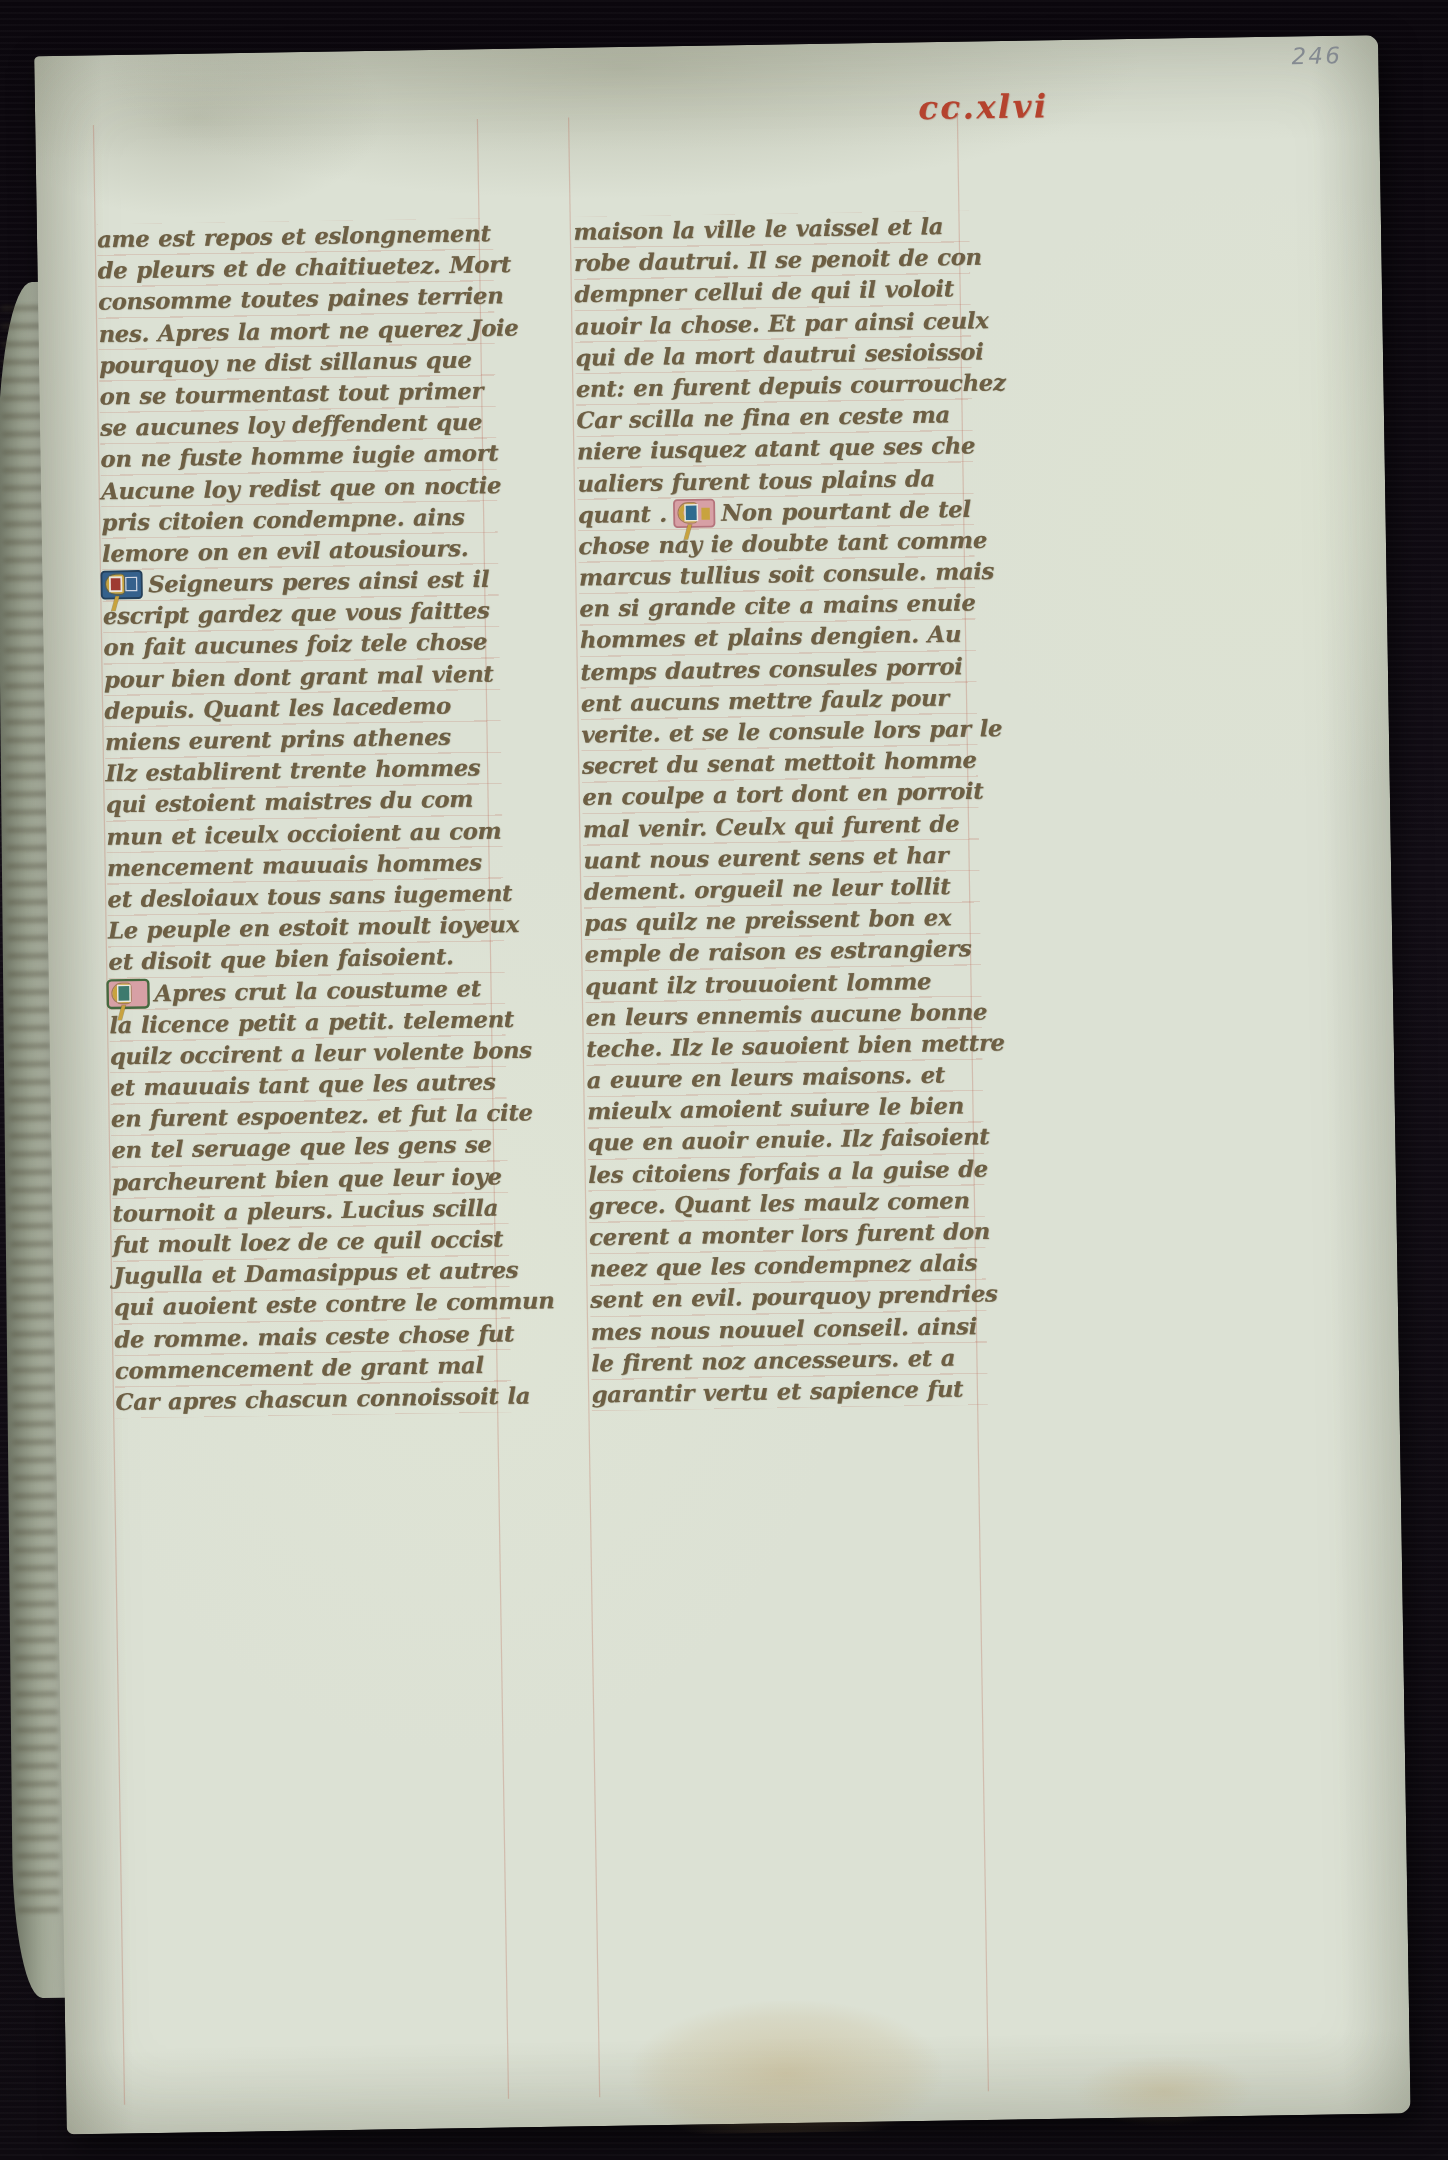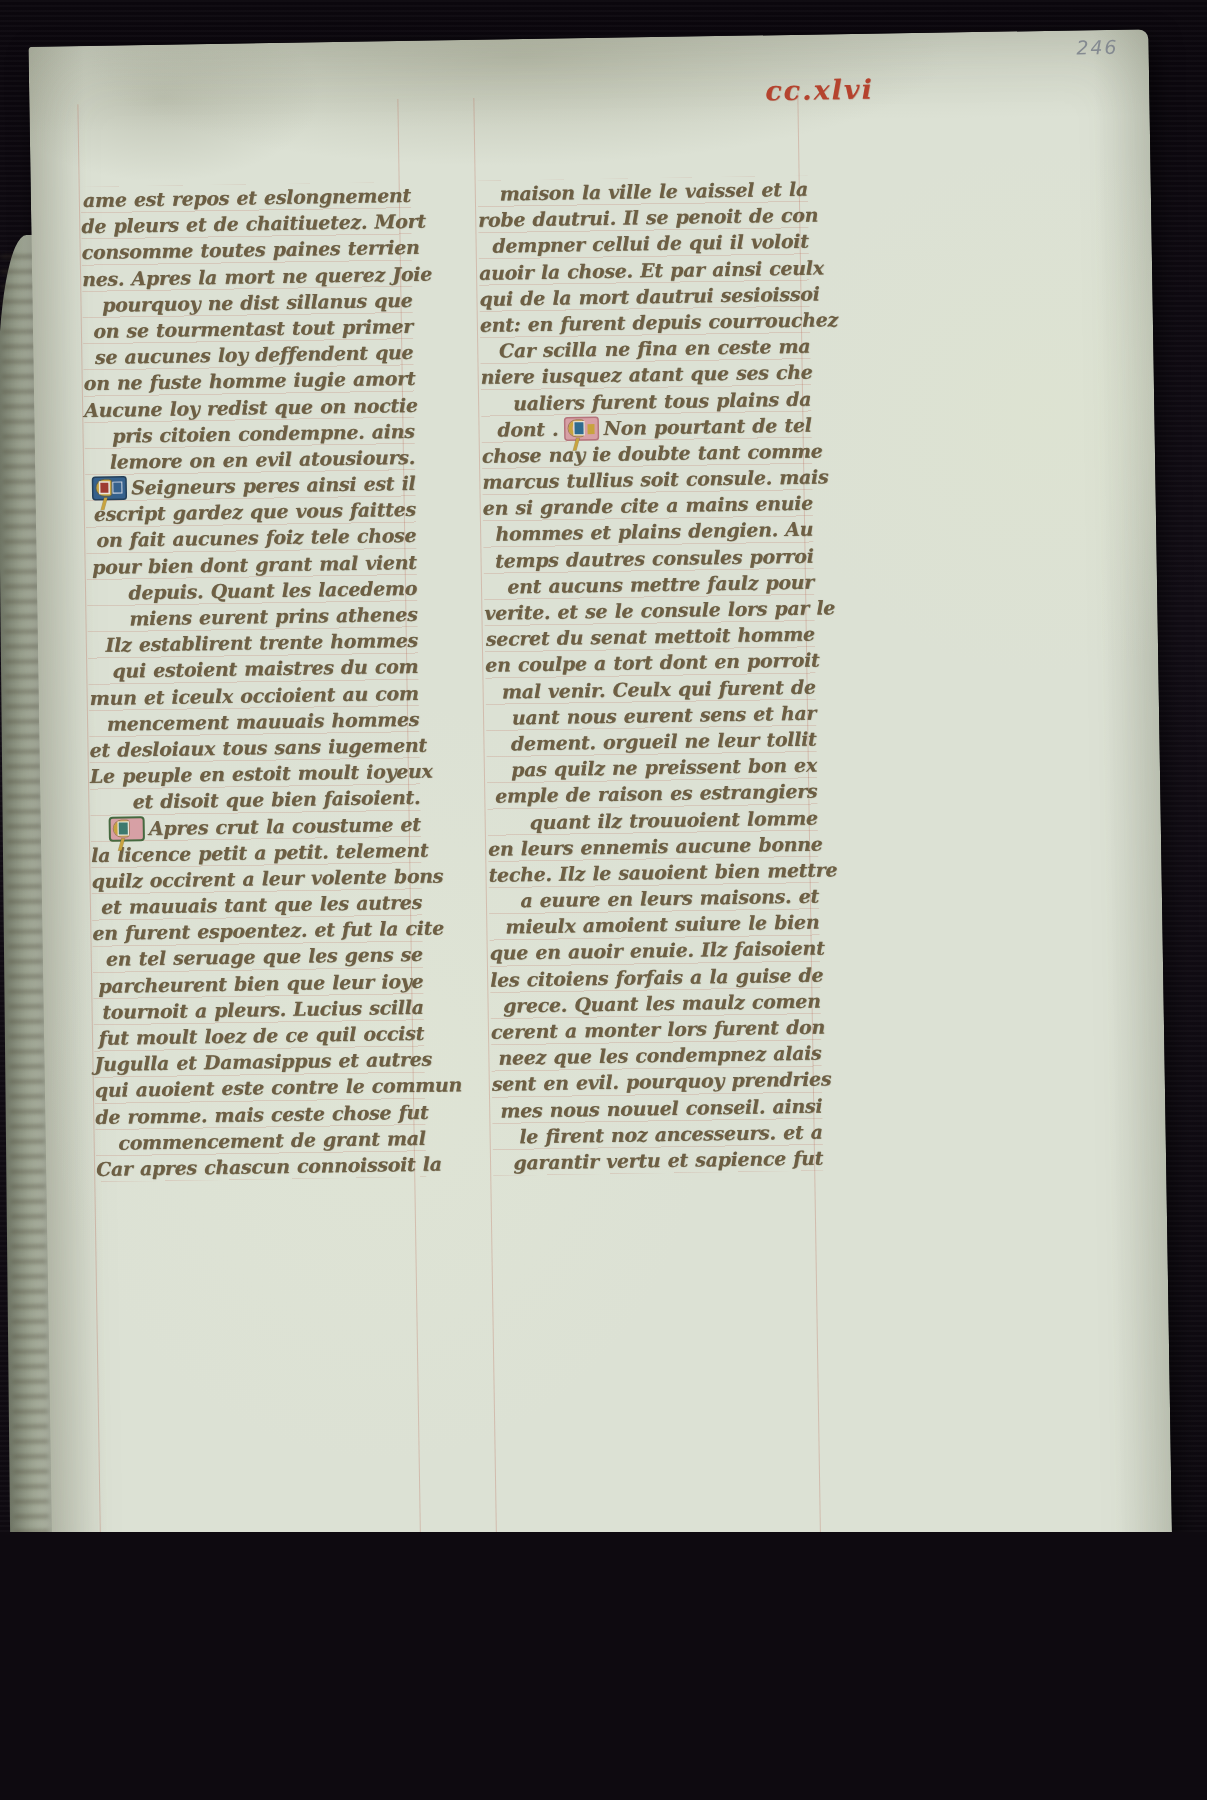--- a/index.html
+++ b/index.html
@@ -1,20 +1,20 @@
 <!DOCTYPE html>
 <html><head>
 <meta charset="utf-8">
 <style>
   html,body{margin:0;padding:0;background:#0e0a10;}
-  #photo{position:relative;width:1207px;height:1532px;overflow:hidden;
+  #photo{position:relative;width:1207px;height:1800px;overflow:hidden;
     background:
       repeating-linear-gradient(to bottom, rgba(255,255,255,0.025) 0 2px, rgba(0,0,0,0) 2px 5px),
       linear-gradient(to bottom,#0b070d,#120d15 40%,#0e0a10);
-    font-family:"DejaVu Serif", serif;text-align:right;}
+    font-family:"DejaVu Serif", serif;}
 
   
   .under-pages{position:absolute;left:4px;top:235px;width:58px;height:1430px;
     transform:rotate(-0.6deg);
     border-radius:30px 0 0 24px / 160px 0 0 120px;
     background:linear-gradient(to right,#6f7565,#9aa18f 35%,#c6ccba 75%,#d4dac9);}
   .under-pages::before{content:"";position:absolute;left:4px;top:20px;width:60%;height:94%;
     background:repeating-linear-gradient(to bottom, rgba(66,60,42,0.55) 0 3px, rgba(0,0,0,0) 3px 15px);
     filter:blur(2px);opacity:.8;}
 
@@ -139,21 +139,21 @@
     <div class="col col-right">
         <div class="text-line">maison la ville le vaissel et la</div>
         <div class="text-line">robe dautrui. Il se penoit de con</div>
         <div class="text-line">dempner cellui de qui il voloit</div>
         <div class="text-line">auoir la chose. Et par ainsi ceulx</div>
         <div class="text-line">qui de la mort dautrui sesioissoi</div>
         <div class="text-line">ent: en furent depuis courrouchez</div>
         <div class="text-line">Car scilla ne fina en ceste ma</div>
         <div class="text-line">niere iusquez atant que ses che</div>
         <div class="text-line">ualiers furent tous plains da</div>
-        <div class="text-line"><span>dont . </span><span class="paraph pink-blue"><span class="tail"></span></span><span>Non pourtant de tel</span></div>
+        <div class="text-line"><span>quant . </span><span class="paraph pink-blue"><span class="tail"></span></span><span>Non pourtant de tel</span></div>
         <div class="text-line">chose nay ie doubte tant comme</div>
         <div class="text-line">marcus tullius soit consule. mais</div>
         <div class="text-line">en si grande cite a mains enuie</div>
         <div class="text-line">hommes et plains dengien. Au</div>
         <div class="text-line">temps dautres consules porroi</div>
         <div class="text-line">ent aucuns mettre faulz pour</div>
         <div class="text-line">verite. et se le consule lors par le</div>
         <div class="text-line">secret du senat mettoit homme</div>
         <div class="text-line">en coulpe a tort dont en porroit</div>
         <div class="text-line">mal venir. Ceulx qui furent de</div>

